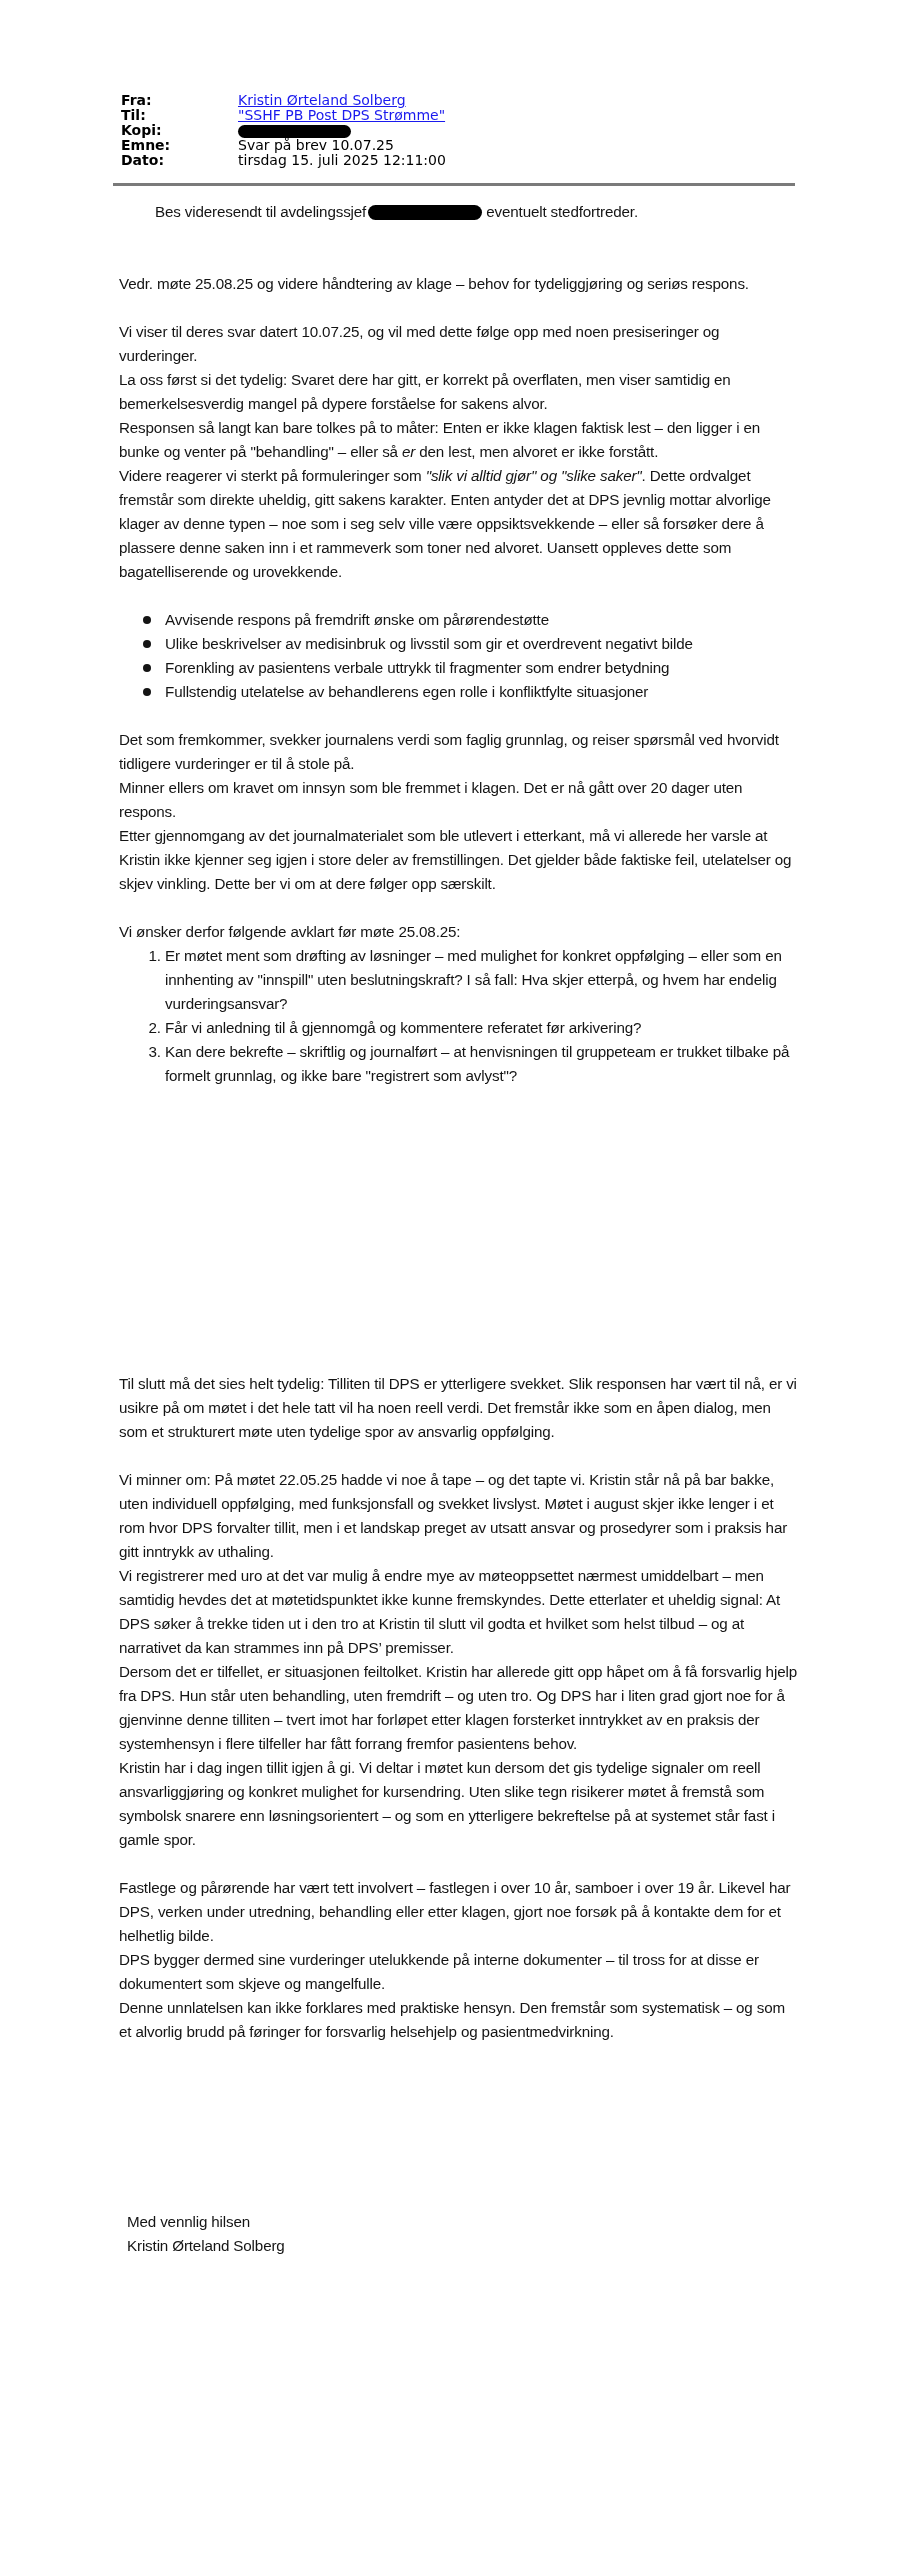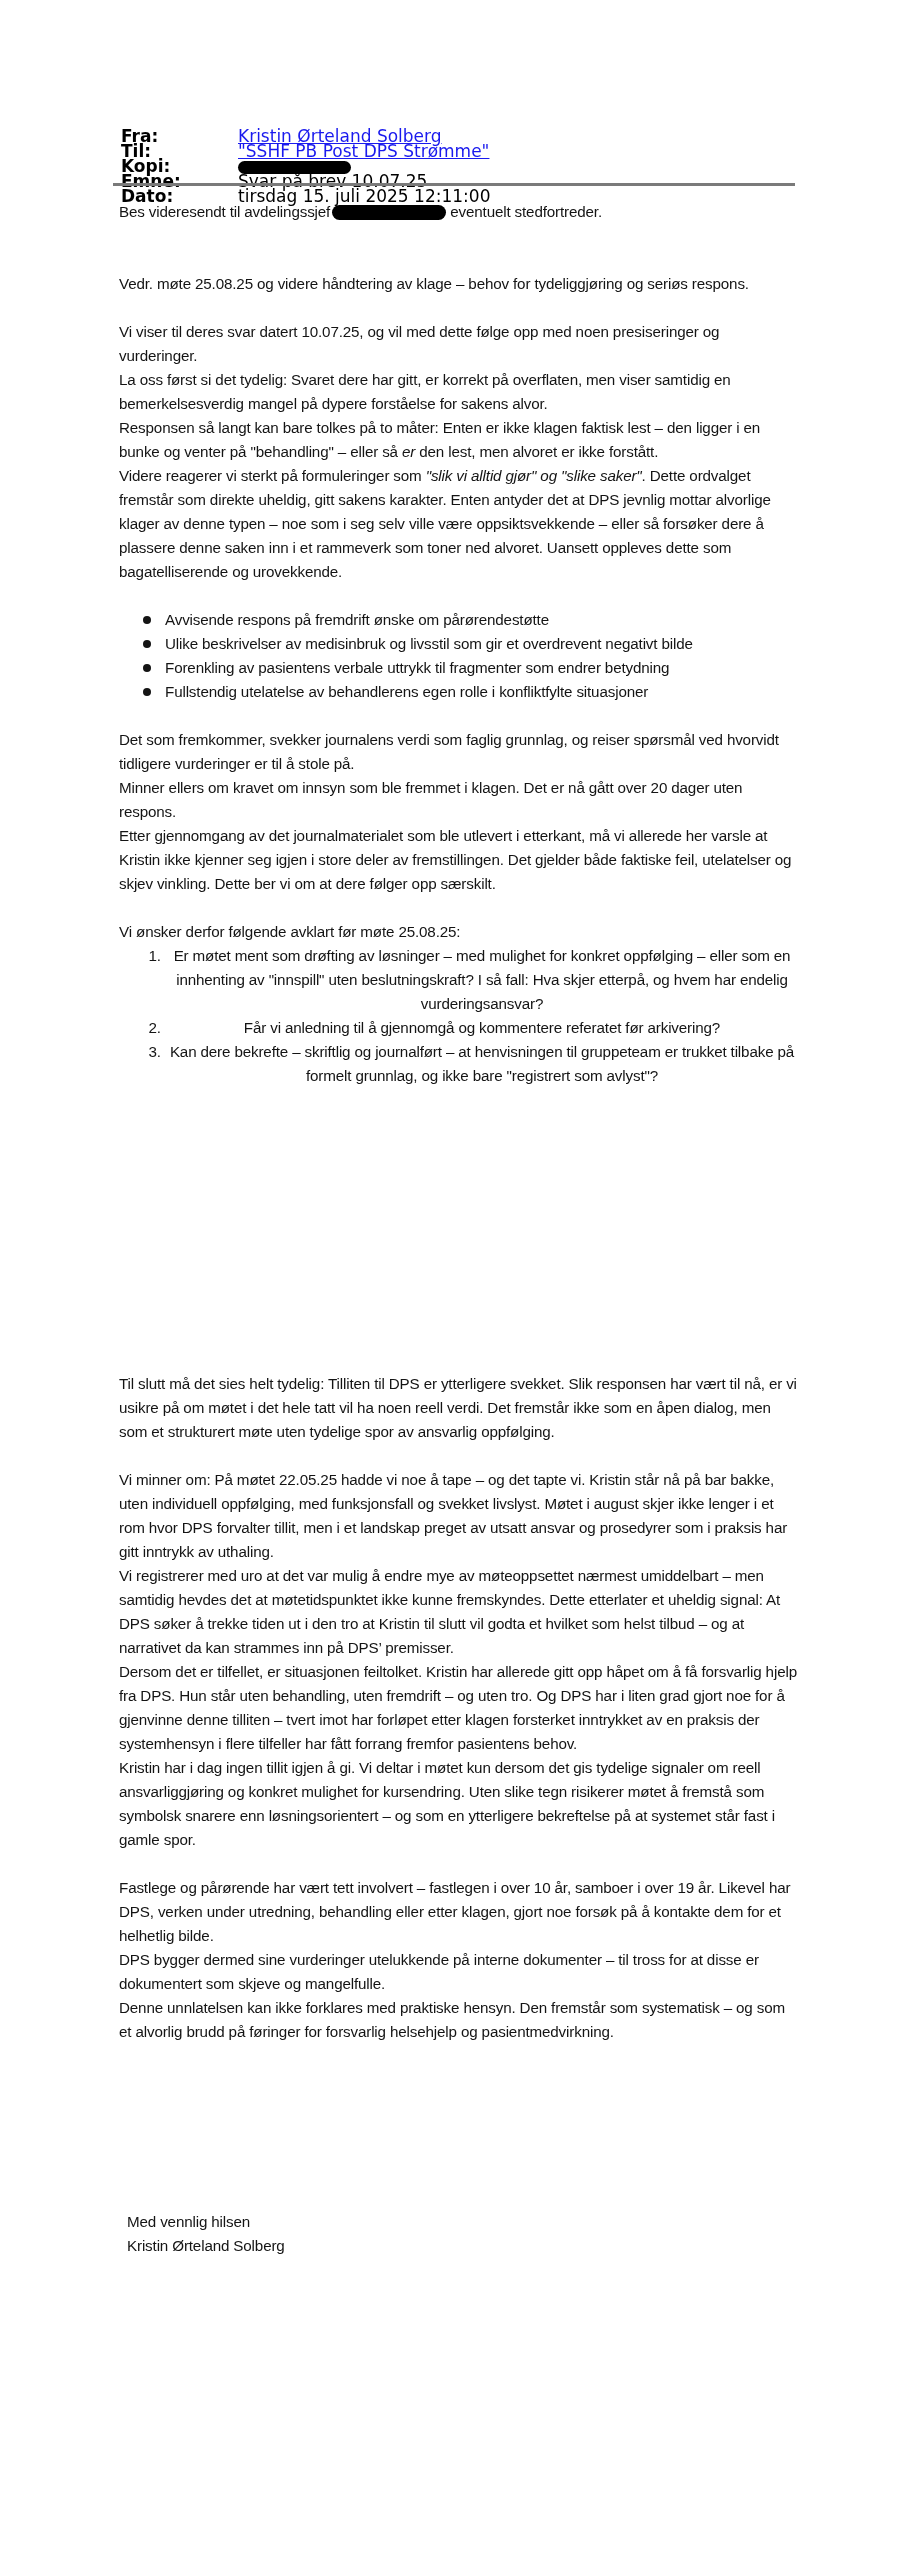--- a/index.html
+++ b/index.html
@@ -14,23 +14,22 @@
     position: absolute;
     left: 0; top: 0;
     width: 905px;
   }
   
   .hdr {
     position: absolute;
     left: 121px;
     top: 93px;
     font-family: "DejaVu Sans", sans-serif;
-    font-size: 17px;
+    font-size: 14px;
     line-height: 15px;
-    margin-top: 36px;
   }
   .hdr-row { display: flex; height: 15px; }
   .hdr-label { width: 117px; font-weight: bold; color: #000; }
   .hdr-value { color: #000; white-space: nowrap; }
   .hdr-value a { color: #1a1aee; text-decoration: underline; }
   .redact {
     display: inline-block;
     background: #000;
     border-radius: 8px;
     vertical-align: middle;
@@ -63,21 +62,21 @@
   ul.bullets li { list-style: none; position: relative; }
   ul.bullets li::before {
     content: "";
     position: absolute;
     left: -22px; top: 8px;
     width: 8px; height: 8px;
     border-radius: 50%;
     background: #141414;
   }
   ol.nums li { padding-left: 0; }
-  ol.nums { list-style: decimal; padding-left: 46px; text-align: center; }
+  ol.nums { list-style: decimal; padding-left: 46px; }
   em { font-style: italic; }
 </style>
 </head>
 <body>
 
 <div class="page">
 
   <div class="hdr">
     <div class="hdr-row">
       <span class="hdr-label">Fra:</span>
@@ -96,21 +95,21 @@
       <span class="hdr-value">Svar på brev 10.07.25</span>
     </div>
     <div class="hdr-row">
       <span class="hdr-label">Dato:</span>
       <span class="hdr-value">tirsdag 15. juli 2025 12:11:00</span>
     </div>
   </div>
 
   <div class="divider"></div>
 
-  <div class="body" style="top:200px;">
+  <div class="body" style="top:200px;margin-left:36px;">
     <p><span>Bes videresendt til avdelingssjef</span><span class="redact" style="width:114px;height:15px;margin-left:2px;"></span><span> eventuelt stedfortreder.</span></p>
   </div>
 
   <div class="body" style="top:272px;">
     <p>Vedr. møte 25.08.25 og videre håndtering av klage – behov for tydeliggjøring og seriøs respons.</p>
     <div class="gap"></div>
     <p>Vi viser til deres svar datert 10.07.25, og vil med dette følge opp med noen presiseringer og vurderinger.</p>
     <p>La oss først si det tydelig: Svaret dere har gitt, er korrekt på overflaten, men viser samtidig en bemerkelsesverdig mangel på dypere forståelse for sakens alvor.</p>
     <p><span>Responsen så langt kan bare tolkes på to måter: Enten er ikke klagen faktisk lest – den ligger i en bunke og venter på "behandling" – eller så </span><em>er</em><span> den lest, men alvoret er ikke forstått.</span></p>
     <p><span>Videre reagerer vi sterkt på formuleringer som </span><em>"slik vi alltid gjør" og "slike saker"</em><span>. Dette ordvalget fremstår som direkte uheldig, gitt sakens karakter. Enten antyder det at DPS jevnlig mottar alvorlige klager av denne typen – noe som i seg selv ville være oppsiktsvekkende – eller så forsøker dere å plassere denne saken inn i et rammeverk som toner ned alvoret. Uansett oppleves dette som bagatelliserende og urovekkende.</span></p>

